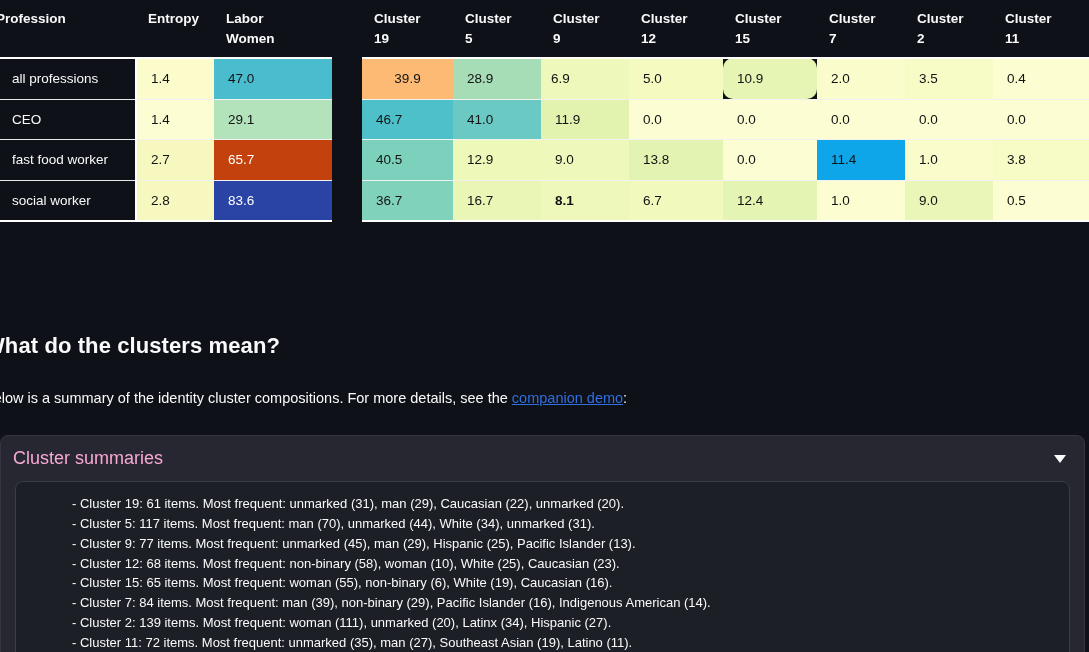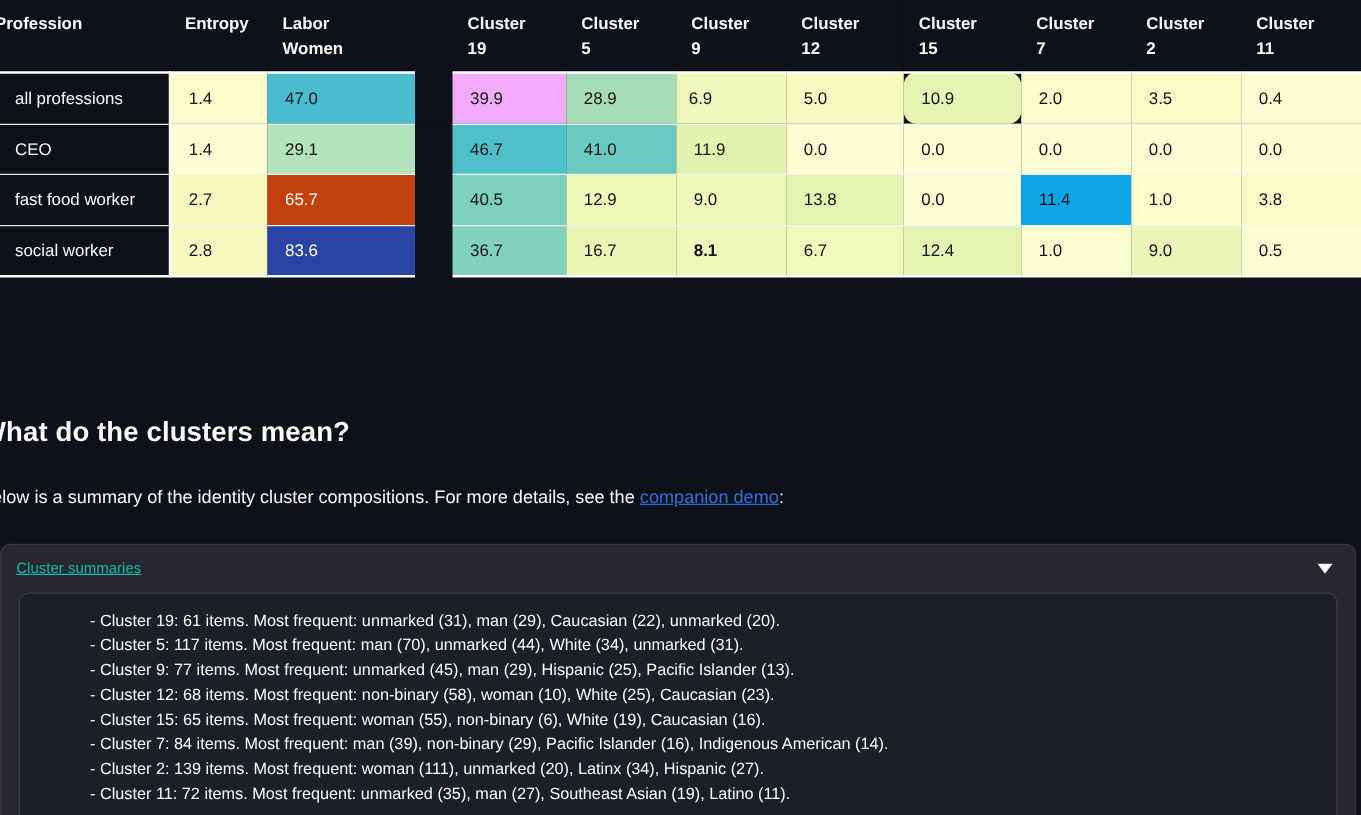--- a/index.html
+++ b/index.html
@@ -101,21 +101,21 @@
     overflow: hidden;
   }
   .exp-header {
     display: flex;
     align-items: center;
     justify-content: space-between;
     padding: 11px 16px 11px 12px;
     cursor: pointer;
     user-select: none;
   }
-  .exp-title { font-size: 12px; color: #14b8a6; line-height: 1.3; text-decoration: underline; }
+  .exp-title { font-size: 18px; color: #f9a8d4; line-height: 1.3; }
   .chev {
     width: 0; height: 0;
     border-left: 6px solid transparent;
     border-right: 6px solid transparent;
     border-top: 8px solid #fafafa;
     margin-right: 2px;
   }
   .exp-body { padding: 0 14px 16px 14px; }
   .codeblock {
     background: #1c1f26;
@@ -198,21 +198,21 @@
             <div>11</div>
           </th>
         </tr>
       </thead>
       <tbody id="heat-body">
           <tr>
             <th class="rowhdr">all professions</th>
             <td style="background: rgb(251, 251, 204);">1.4</td>
             <td style="background: rgb(73, 189, 205); color: rgb(19, 19, 19); margin-left: 23px;">47.0</td>
             <td class="gap"></td>
-            <td style="background: #f0abfc;">39.9</td>
+            <td style="background: #fdba74; text-align: center;">39.9</td>
             <td style="background: rgb(166, 221, 182);">28.9</td>
             <td style="background: rgb(238, 248, 186); padding-left: 10px;">6.9</td>
             <td style="background: rgb(244, 250, 192);">5.0</td>
             <td style="background: rgb(230, 245, 180); border-radius: 10px;">10.9</td>
             <td style="background: rgb(250, 252, 203);">2.0</td>
             <td style="background: rgb(247, 251, 197);">3.5</td>
             <td style="background: rgb(252, 253, 208);">0.4</td>
           </tr>
           <tr>
             <th class="rowhdr">CEO</th>

